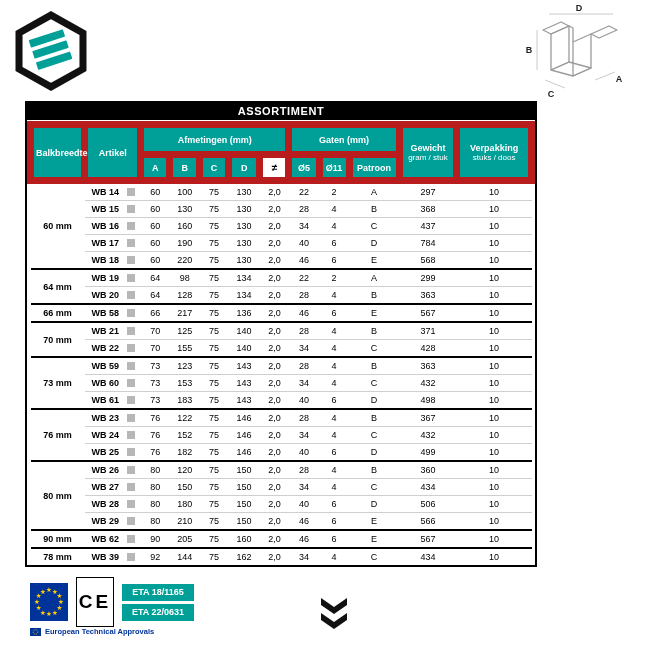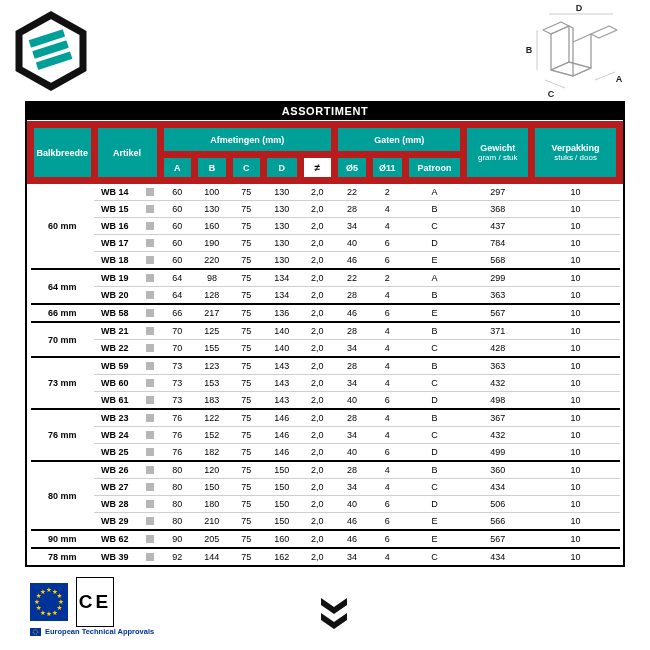--- a/index.html
+++ b/index.html
@@ -7,21 +7,21 @@
           font-family:"Liberation Sans", sans-serif; overflow:hidden; color:#000; }
 
   
   .brand-logo { position:absolute; left:12px; top:8px; width:78px; height:86px; }
 
   
   .diagram { position:absolute; right:18px; top:2px; width:112px; height:100px; }
   .diagram text { font-family:"Liberation Sans", sans-serif; font-weight:bold; font-size:9px; fill:#222; }
 
   
-  .table-wrap { position:absolute; left:25px; top:101px; width:600px;
+  .table-wrap { position:absolute; left:25px; top:101px; width:512px;
                 border:2px solid #000; box-sizing:border-box; background:#fff; }
   .table-title { background:#000; color:#fff; text-align:center; font-weight:bold;
                  font-size:11px; padding:2px 0 3px; letter-spacing:.6px; border-bottom:1px solid #fff; }
   table { width:100%; border-collapse:collapse; table-layout:fixed; }
   thead th { background:var(--accent,#00A099); color:#fff; font-size:9px; font-weight:bold;
              border:7px solid #b91c1c; padding:2px; }
   thead tr.h1 th { height:19px; }
   thead tr.h2 th { height:15px; }
   thead th.hneq { background:#fff; color:#000; font-size:10px; }
   thead th .sub { display:block; font-weight:normal; font-size:8px; line-height:9px; }
@@ -556,20 +556,24 @@
           <text x="25.0" y="31.6" text-anchor="middle" font-size="6.5" fill="#FFCC00">★</text>
           <text x="19.0" y="33.2" text-anchor="middle" font-size="6.5" fill="#FFCC00">★</text>
           <text x="13.0" y="31.6" text-anchor="middle" font-size="6.5" fill="#FFCC00">★</text>
           <text x="8.6" y="27.2" text-anchor="middle" font-size="6.5" fill="#FFCC00">★</text>
           <text x="7.0" y="21.2" text-anchor="middle" font-size="6.5" fill="#FFCC00">★</text>
           <text x="8.6" y="15.2" text-anchor="middle" font-size="6.5" fill="#FFCC00">★</text>
           <text x="13.0" y="10.8" text-anchor="middle" font-size="6.5" fill="#FFCC00">★</text>
         </g>
     </svg>
     <div class="ce-box">CE</div>
+    <div class="eta-badges">
+      <div class="eta">ETA 18/1165</div>
+      <div class="eta">ETA 22/0631</div>
+    </div>
   </div>
   <div class="eta-caption">
     <svg class="mini-flag" viewBox="0 0 11 8">
       <rect width="11" height="8" fill="#003399"></rect>
       <circle cx="5.5" cy="4" r="2.3" fill="none" stroke="#FFCC00" stroke-width="0.8" stroke-dasharray="0.9 0.9"></circle>
     </svg>
     <span>European Technical Approvals</span>
   </div>
 
   <svg class="chevrons" viewBox="0 0 32 36">

